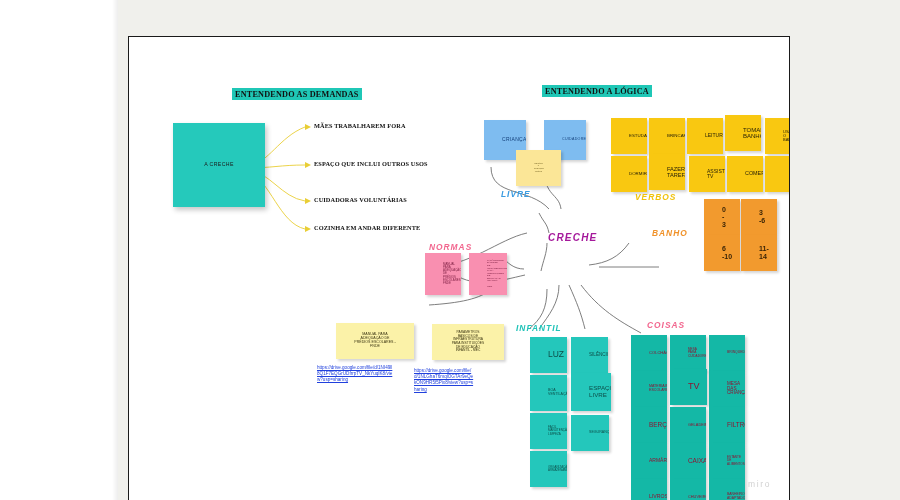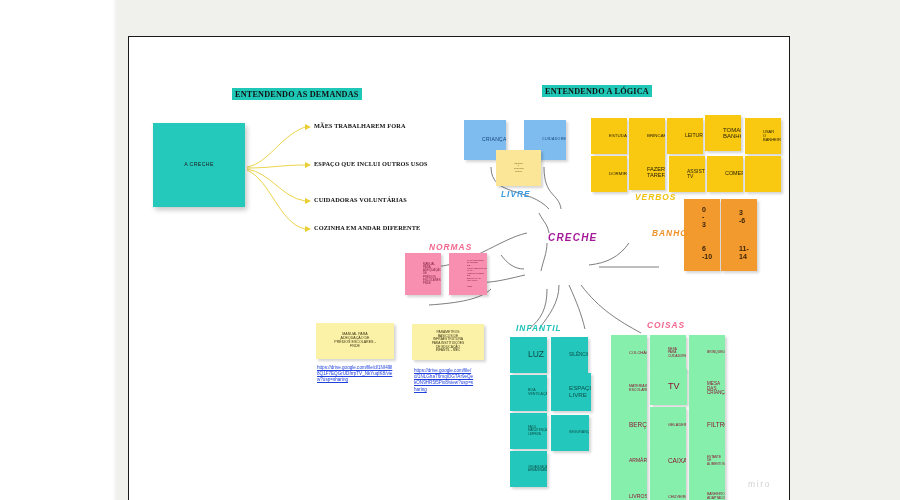--- a/index.html
+++ b/index.html
@@ -36,36 +36,37 @@
     background:#1fc7b6;padding:1.5px 3px 1.5px 3px;
   }
 
   
   .note{
     position:absolute;box-sizing:border-box;
     display:flex;align-items:center;justify-content:flex-start;text-align:center;
     box-shadow:1.6px 1.8px 2.4px rgba(0,0,0,0.17);
     padding:18px;line-height:1.08;overflow:hidden;
     font-family:"Liberation Sans", sans-serif;
+    margin-left:20px;
   }
   .note span{display:block;width:100%;}
 
   .big-teal{
     left:152px;top:122px;width:92px;height:84px;background:#25c9bb;
     font-size:5.2px;letter-spacing:0.4px;color:#1b1b1b;
     box-shadow:2px 3px 5px rgba(0,0,0,0.22);
   }
 
   .blue{background:#7ebcf0;color:#14407a;font-size:5px;letter-spacing:0.3px;}
   .miniyellow{background:#fbe697;color:#6a5a1d;font-size:2.4px;letter-spacing:0.1px;}
   .yel{background:#f9c811;color:#2a2306;}
   .org{background:#f29a2e;color:#3a2406;font-weight:bold;}
   .pinknote{background:#f98fb0;color:#7d1f42;}
   .tealnote{background:#24c7bb;color:#0d4f4a;}
-  .rednote{background:#86efac;color:#8d1433;}
+  .rednote{background:#14b8a6;color:#8d1433;}
   .linknote{background:#fbf2a8;color:#3b3512;}
 
   
   .blabel{position:absolute;font-size:6.3px;font-weight:bold;color:#111;
      font-family:"Liberation Serif", serif;white-space:nowrap;letter-spacing:0.1px;}
 
   
   .cat{position:absolute;font-style:italic;font-weight:bold;font-size:8.4px;
        letter-spacing:1px;white-space:nowrap;}
   .cat-quem{color:#3b9be0;}

